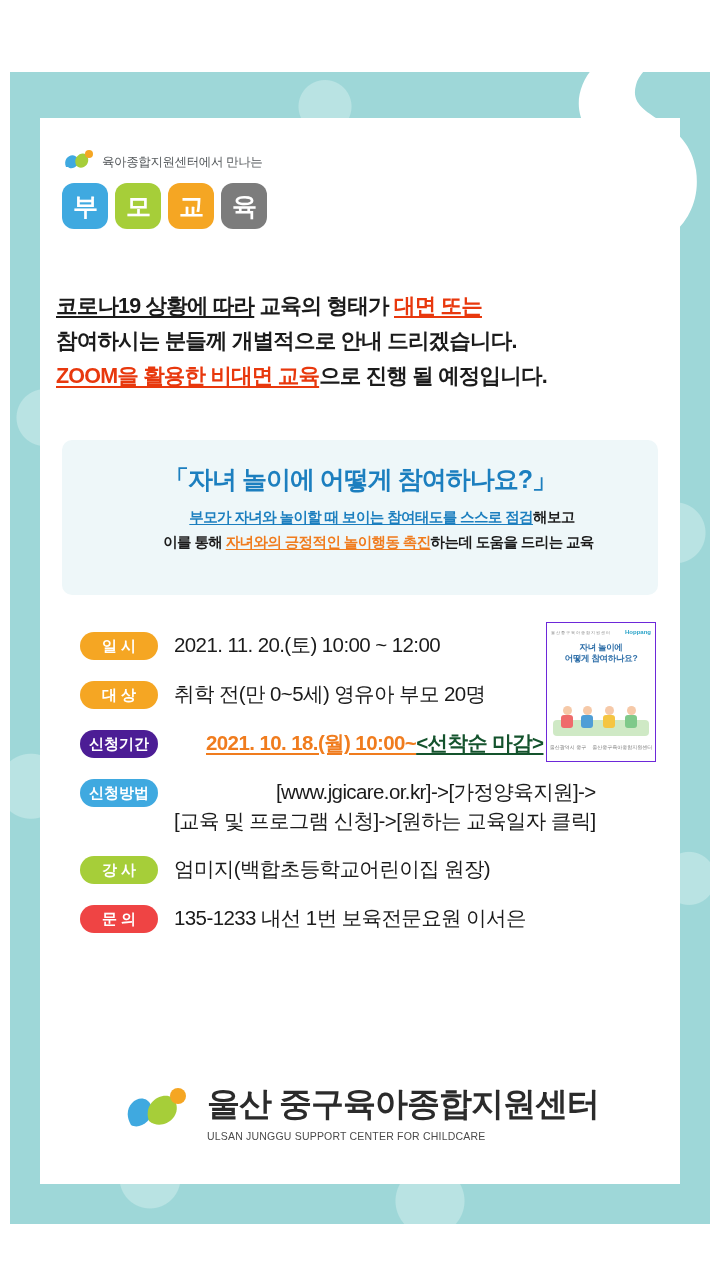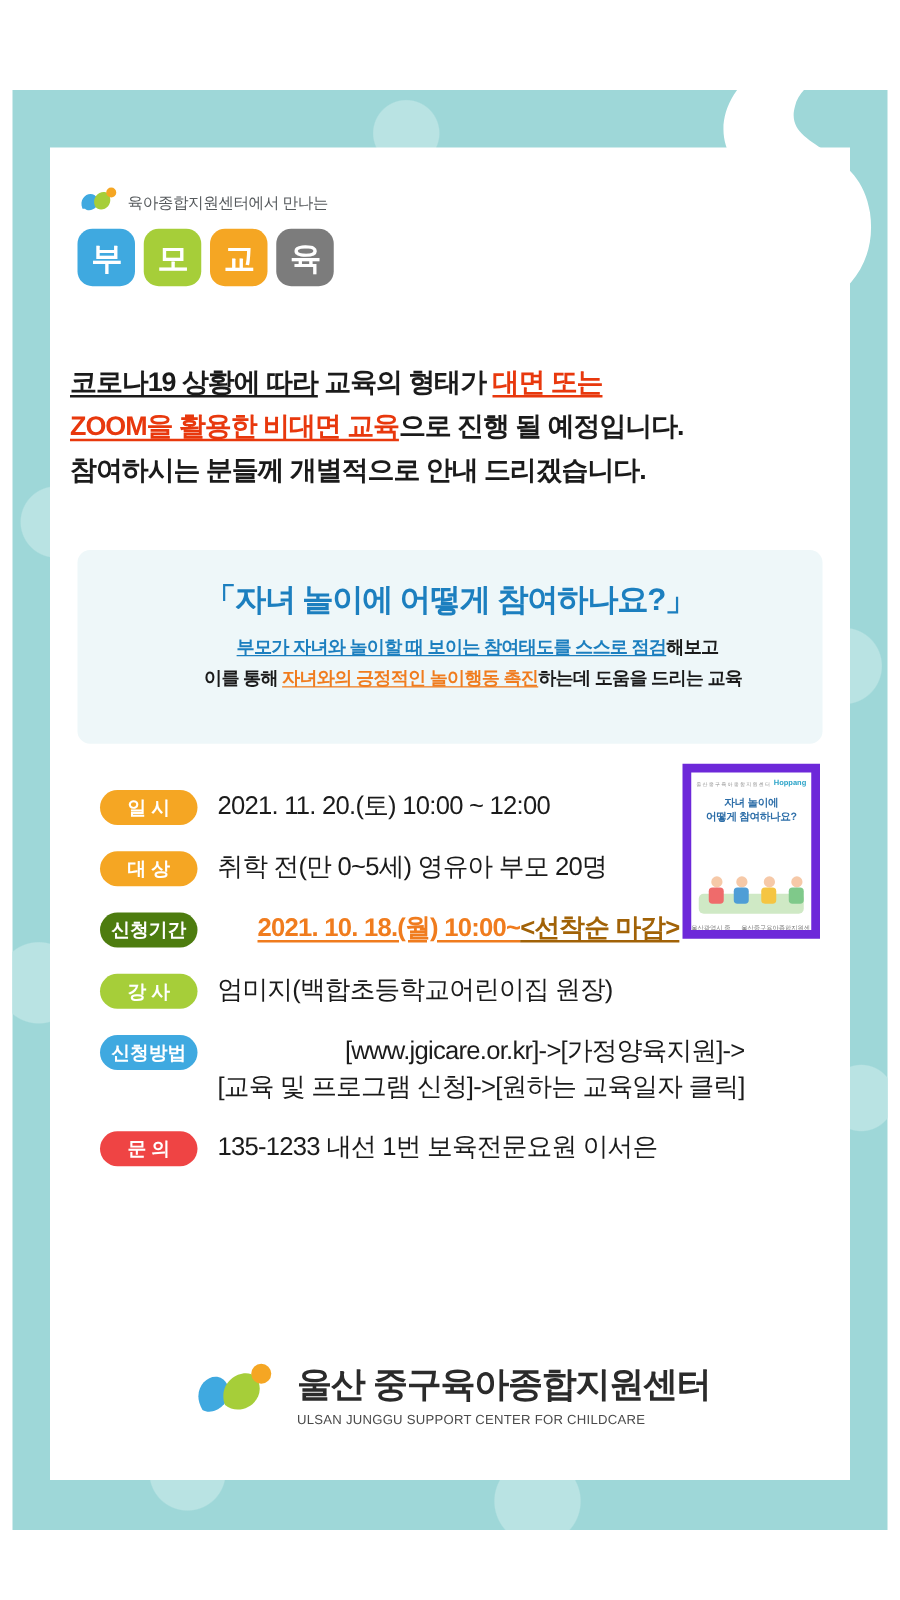--- a/index.html
+++ b/index.html
@@ -213,36 +213,36 @@
     font-weight: normal;
   }
   .row-text .orange-u {
     color: #f07c1e;
     text-decoration: underline;
     text-underline-offset: 3px;
     font-weight: bold;
     margin-left: 32px;
   }
   .row-text .blue-u {
-    color: #a16207;
+    color: #14532d;
     text-decoration: underline;
     text-underline-offset: 3px;
     font-weight: bold;
     margin-top: 30px;
   }
 
   
   .booklet {
     position: absolute;
     right: 24px;
-    top: 493px;
+    top: 504px;
     width: 110px;
     height: 140px;
     background: #ffffff;
-    border: 7px solid #6d28d9;
+    border: 1px solid #6d28d9;
     box-sizing: border-box;
     overflow: hidden;
   }
   .booklet-top {
     height: 16px;
     display: flex;
     justify-content: space-between;
     align-items: center;
     padding: 2px 4px 0 4px;
     box-sizing: border-box;
@@ -308,21 +308,21 @@
     left: 0;
     right: 0;
     bottom: 42px;
     display: flex;
     align-items: center;
     justify-content: center;
     gap: 12px;
   }
   .footer-mark { width: 74px; height: 54px; position: relative; }
   .footer-text-kr {
-    font-size: 28px;
+    font-size: 33px;
     font-weight: bold;
     color: #2b2b2b;
     letter-spacing: -1px;
   }
   .footer-text-en {
     font-size: 10.5px;
     color: #4a4a4a;
     letter-spacing: 0.2px;
     margin-top: 3px;
   }
@@ -358,24 +358,24 @@
         <div class="bubble" style="background:#a6ce39">모</div>
         <div class="bubble" style="background:#f5a623">교</div>
         <div class="bubble" style="background:#7c7c7c">육</div>
       </div>
     </div>
 
     <div class="notice">
       <div>
         <span class="u-black">코로나19 상황에 따라</span><span class="plain"> 교육의 형태가 </span><span class="red-u">대면 또는</span>
       </div>
+      <div class="notice-line2">참여하시는 분들께 개별적으로 안내 드리겠습니다.</div>
       <div class="notice-line2">
         <span class="red-u">ZOOM을 활용한 비대면 교육</span><span class="plain">으로 진행 될 예정입니다.</span>
       </div>
-      <div class="notice-line2">참여하시는 분들께 개별적으로 안내 드리겠습니다.</div>
     </div>
 
     <div class="highlight">
       <div class="hl-sub">「자녀 놀이에 어떻게 참여하나요?」</div>
       <div class="hl-desc1">
         <span class="uline">부모가 자녀와 놀이할 때 보이는 참여태도를 스스로 점검</span><span>해보고</span>
       </div>
       <div class="hl-desc2">
         <span>이를 통해 </span><span class="uline-o">자녀와의 긍정적인 놀이행동 촉진</span><span>하는데 도움을 드리는 교육</span>
       </div>
@@ -421,37 +421,37 @@
         <div class="tag" style="background:#f5a623">일 시</div>
         <div class="row-text">2021. 11. 20.(토) 10:00 ~ 12:00</div>
       </div>
 
       <div class="row">
         <div class="tag" style="background:#f5a623">대 상</div>
         <div class="row-text">취학 전(만 0~5세) 영유아 부모 20명</div>
       </div>
 
       <div class="row">
-        <div class="tag" style="background:#4d7c0f">신청기간</div>
+        <div class="tag" style="background:#4c1d95">신청기간</div>
         <div class="row-text">
           <span class="orange-u">2021. 10. 18.(월) 10:00~</span><span class="blue-u">&lt;선착순 마감&gt;</span>
         </div>
-      </div>
-
-      <div class="row">
-        <div class="tag" style="background:#a6ce39">강 사</div>
-        <div class="row-text">엄미지(백합초등학교어린이집 원장)</div>
       </div>
 
       <div class="row">
         <div class="tag" style="background:#3fa9e0">신청방법</div>
         <div class="row-text">
           <div>[www.jgicare.or.kr]-&gt;[가정양육지원]-&gt;</div>
           <div>[교육 및 프로그램 신청]-&gt;[원하는 교육일자 클릭]</div>
         </div>
+      </div>
+
+      <div class="row">
+        <div class="tag" style="background:#a6ce39">강 사</div>
+        <div class="row-text">엄미지(백합초등학교어린이집 원장)</div>
       </div>
 
       <div class="row">
         <div class="tag" style="background:#ef4444">문 의</div>
         <div class="row-text">135-1233 내선 1번 보육전문요원 이서은</div>
       </div>
 
     </div>
 
     <div class="footer">

